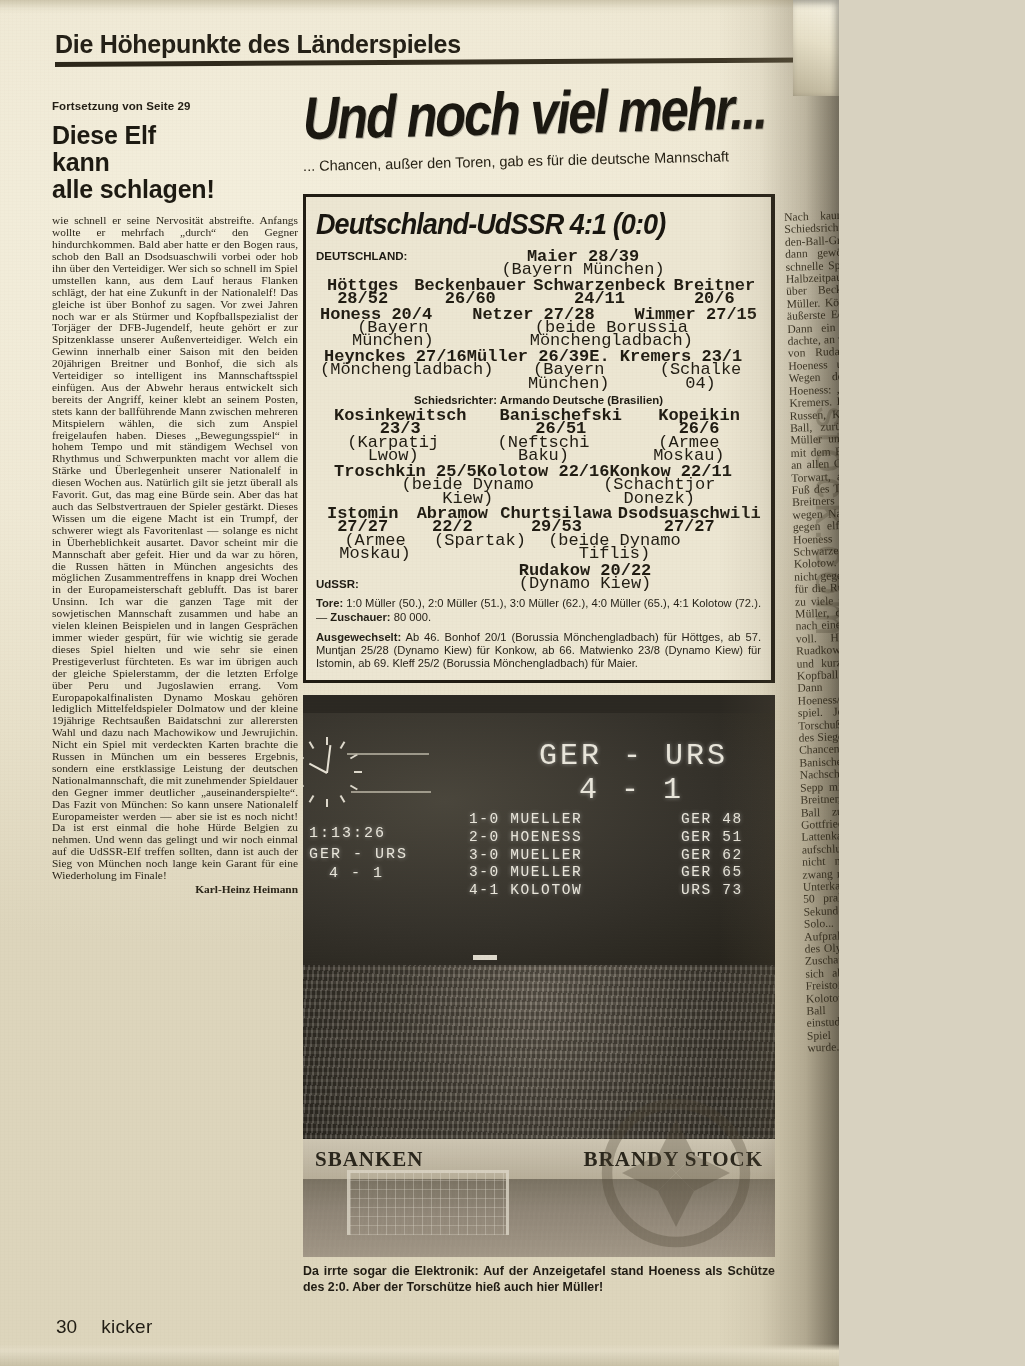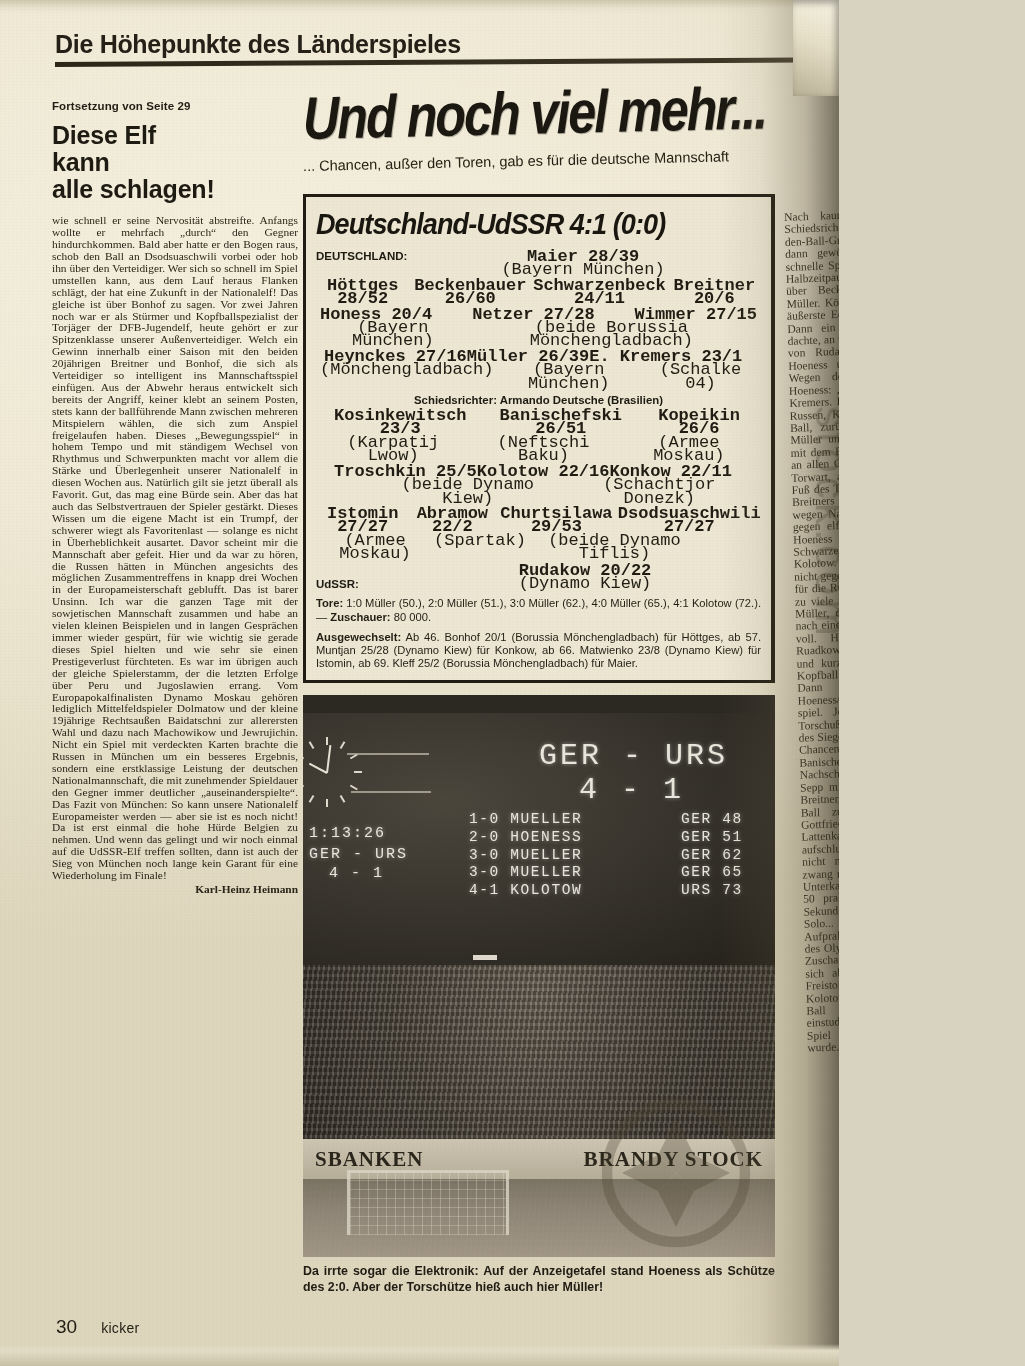--- a/index.html
+++ b/index.html
@@ -224,21 +224,21 @@
     pointer-events:none;
   }
 
   
   #footer{
     position:absolute;left:56px;bottom:28px;
     font-family:"Liberation Sans", sans-serif;
     display:flex;align-items:baseline;gap:24px;color:#211d14;
   }
   #pageNo{font-size:19px;font-weight:normal;}
-  #mag{font-size:14px;font-weight:normal;letter-spacing:.3px;}
+  #mag{font-size:19px;font-weight:normal;letter-spacing:.3px;}
 
   
   #wm{
     position:absolute;right:8px;top:45%;
     font-family:"Liberation Sans", sans-serif;
     font-size:44px;color:rgba(70,60,42,.28);
     transform:rotate(90deg);transform-origin:right center;
     letter-spacing:4px;pointer-events:none;white-space:nowrap;
   }
   #wmStamp{

